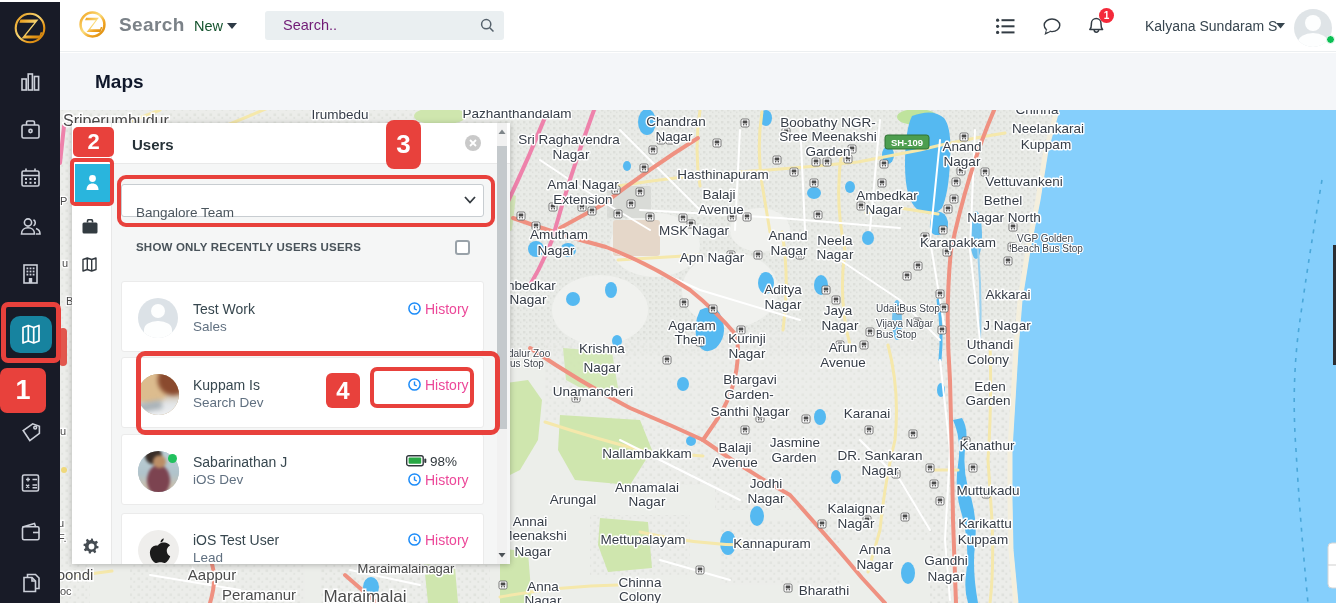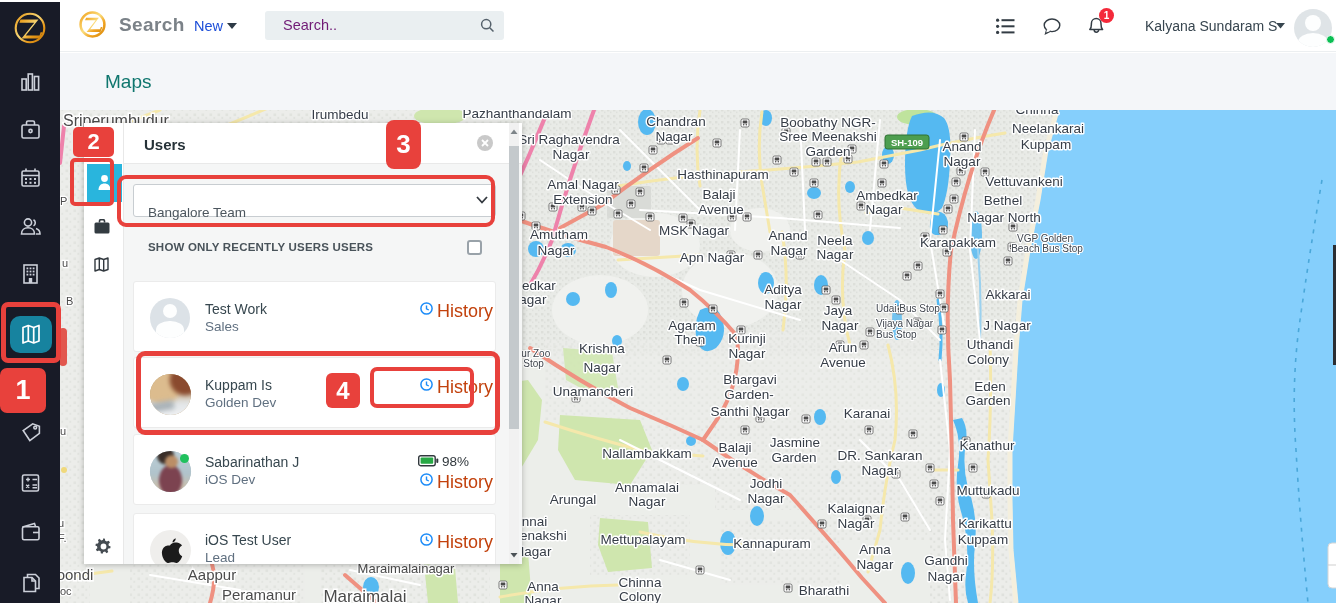--- a/index.html
+++ b/index.html
@@ -4,31 +4,31 @@
 <style>
   * { margin:0; padding:0; box-sizing:border-box; }
   html,body { width:1336px; height:603px; overflow:hidden; font-family:"Liberation Sans", sans-serif; background:#fff; }
   .abs { position:absolute; }
   
   #sidebar { position:absolute; left:0; top:0; width:60px; height:603px; background:#181b27; border-top:2px solid #fff; }
   .sicon { position:absolute; left:0; width:60px; height:36px; display:flex; align-items:center; justify-content:center; }
   
   #navbar { position:absolute; left:60px; top:0; width:1276px; height:52px; background:#fff; border-bottom:1px solid #eceff1; }
   #hdrband { position:absolute; left:60px; top:53px; width:1276px; height:57px; background:#f4f6f9; }
-  #mapsTitle { position:absolute; left:105px; top:71px; font-size:19px; font-weight:normal; color:#0f766e; }
+  #mapsTitle { position:absolute; left:95px; top:71px; font-size:19px; font-weight:bold; color:#0f172a; }
   
   #map { position:absolute; left:60px; top:110px; width:1276px; height:493px; overflow:hidden; background:#ebedea; }
   
-  #panel { position:absolute; left:72px; top:123px; width:438px; height:441px; background:#f5f6f6; box-shadow:0 1px 6px rgba(0,0,0,.25); overflow:hidden;margin-left:12px; }
+  #panel { position:absolute; left:72px; top:123px; width:438px; height:441px; background:#f5f6f6; box-shadow:0 1px 6px rgba(0,0,0,.25); overflow:hidden; }
   #minibar { position:absolute; left:0; top:0; width:40px; height:441px; background:#fff; border-right:1px solid #e8e8e8; }
   .ptitle { position:absolute; left:60px; top:13px; font-size:15px; font-weight:bold; color:#263238; }
   .card { position:absolute; left:49px; width:363px; background:#fff; border:1px solid #ebebeb; border-radius:3px; }
   .nm { position:absolute; left:71px; font-size:14px; color:#37474f; }
   .sub { position:absolute; left:71px; font-size:13.5px; color:#607080; }
-  .hist { position:absolute; font-size:18px; color:#c2410c; }
+  .hist { position:absolute; font-size:14px; color:#ec4899; }
   
   .rbox { position:absolute; background:#e8413c; color:#fff; font-weight:bold; display:flex; align-items:center; justify-content:center; }
   .rborder { position:absolute; border:4px solid #e8413c; border-radius:7px; }
 </style>
 </head>
 <body>
 
 <div id="map">
 <svg width="1276" height="493" viewBox="60 110 1276 493" font-family="Liberation Sans, sans-serif">
 <defs>
@@ -413,21 +413,21 @@
       <stop offset="0" stop-color="#f0a11c"></stop>
           <stop offset="0.45" stop-color="#fbde7e"></stop>
           <stop offset="0.7" stop-color="#f0a322"></stop>
           <stop offset="1" stop-color="#d98c0e"></stop>
     </linearGradient>
       </defs>
     <circle cx="17" cy="17" r="15" fill="#fff" stroke="url(#gold2)" stroke-width="3.2"></circle>
     <path d="M9 8.5 L25 8.5 L14 23 L26.5 23 L27.5 20 L29.5 20 L27 26.5 L9.5 26.5 L21 11.5 L7.5 11.5 Z" fill="url(#gold2)"></path>
   </svg>
   <div class="abs" style="left:59px;top:14px;font-size:19px;font-weight:bold;color:#7b8288;letter-spacing:.4px">Search</div>
-  <div class="abs" style="left:134px;top:18px;font-size:14.5px;color:#1d4ed8">New</div>
+  <div class="abs" style="left:134px;top:18px;font-size:14.5px;color:#14532d">New</div>
   <svg class="abs" style="left:167px;top:23px" width="10" height="7">
       <path d="M0 0 L10 0 L5 6 Z" fill="#2e3a46"></path>
     </svg>
 
   <div class="abs" style="left:205px;top:11px;width:239px;height:29px;background:#eaeff1;border-radius:3px"></div>
   <div class="abs" style="left:223px;top:17px;font-size:14.5px;color:#701a75">Search..</div>
   <svg class="abs" style="left:420px;top:18px" width="15" height="15" viewBox="0 0 15 15">
       <circle cx="6.2" cy="6.2" r="4.6" fill="none" stroke="#55616b" stroke-width="1.5"></circle>
       <path d="M9.7 9.7 L13.5 13.5" stroke="#55616b" stroke-width="1.5"></path>
     </svg>
@@ -632,21 +632,21 @@
 
   <div class="card" style="top:234px;height:71px">
     <div class="abs" style="left:16px;top:16px;width:41px;height:41px;border-radius:50%;overflow:hidden;background:#b99a6d">
       <div class="abs" style="left:-4px;top:-4px;width:49px;height:49px;filter:blur(2px);background:
         radial-gradient(circle at 80% 20%, #8a4a2e 0 26%, transparent 30%),
         radial-gradient(ellipse at 32% 34%, #dcbc8e 0 38%, transparent 42%),
         linear-gradient(180deg, #c9a97e 0%, #ccb694 45%, #e2e5e8 68%, #f3f5f6 100%)"></div>
       <div class="abs" style="left:-2px;top:28px;width:26px;height:9px;background:#aab3b9;filter:blur(2.5px);transform:rotate(-10deg)"></div>
     </div>
     <div class="nm" style="top:19px">Kuppam Is</div>
-    <div class="sub" style="top:37px">Golden Dev</div>
+    <div class="sub" style="top:37px">Search Dev</div>
     <svg class="abs" style="left:286px;top:20px" width="13" height="13" viewBox="0 0 13 13">
         <circle cx="6.5" cy="6.5" r="5.6" fill="none" stroke="#1d8cf8" stroke-width="1.5"></circle>
         <path d="M6.5 3.4 V6.8 L8.8 8" fill="none" stroke="#1d8cf8" stroke-width="1.4"></path>
       </svg>
     <div class="hist" style="left:303px;top:19px">History</div>
   </div>
 
   <div class="card" style="top:311px;height:71px">
     <div class="abs" style="left:16px;top:16px;width:41px;height:41px;border-radius:50%;overflow:hidden;background:#b4c6ce">
       <div class="abs" style="left:-4px;top:-4px;width:49px;height:49px;filter:blur(1.5px);background:

